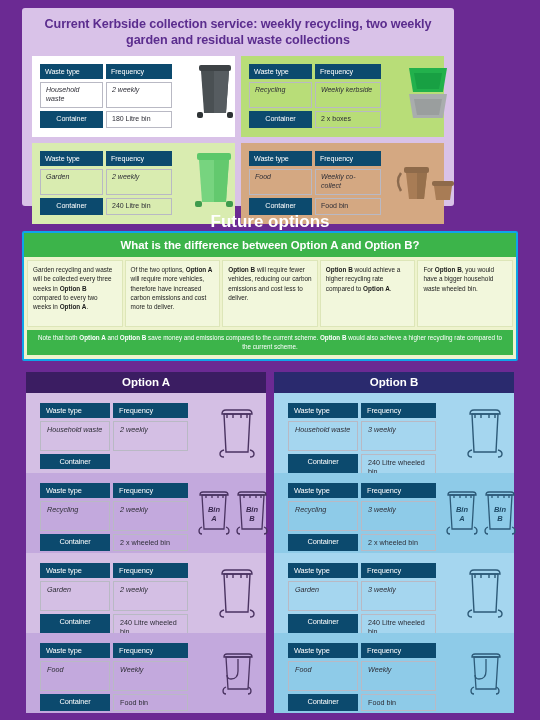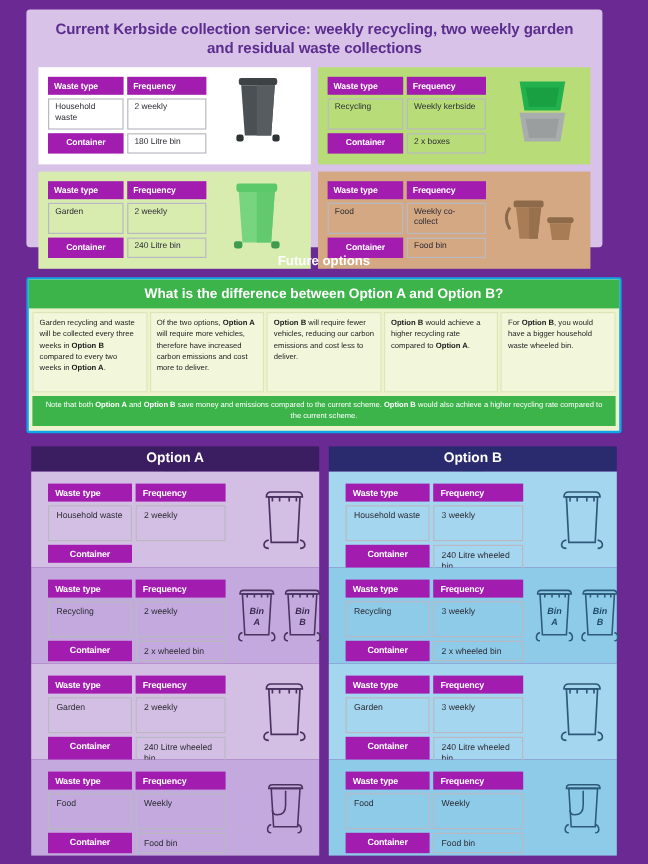--- a/index.html
+++ b/index.html
@@ -7,21 +7,21 @@
     width: 540px; height: 720px;
     background: #6b2a93;
     font-family: "Liberation Sans", sans-serif;
     overflow: hidden;
   }
   body { position: relative; }
 
   
   .current-panel {
     position: absolute;
-    left: 22px; top: 8px; width: 480px; height: 198px;
+    left: 22px; top: 8px; width: 432px; height: 198px;
     background: #d9c2e8;
     border-radius: 3px;
   }
   .current-title {
     color: #5b2d8e;
     font-size: 12.6px;
     font-weight: bold;
     text-align: center;
     line-height: 1.25;
     padding: 9px 22px 6px 22px;
@@ -38,44 +38,44 @@
   .cell { position: relative; padding: 8px 6px 6px 8px; display: flex; }
   .cell-hw { background: #ffffff; }
   .cell-rc { background: #b8dd78; }
   .cell-gd { background: #d9ecb0; }
   .cell-fd { background: #d4a882; }
 
   
   .tbl { width: 132px; flex: 0 0 auto; }
   .tbl .row { display: flex; gap: 3px; margin-bottom: 3px; }
   .tbl .hdr {
-    background: #a21caf; color: #fff;
-    font-size: 7.2px; font-weight: bold;
+    background: #0c4a6e; color: #fff;
+    font-size: 7.2px; font-weight: normal;
     padding: 3px 5px; letter-spacing: -0.1px;
     white-space: nowrap;
   }
   .tbl .val {
     border: 1px solid #b9b9c4;
     background: transparent;
     font-size: 7px; color: #2c2c35;
     padding: 3px 5px; line-height: 1.25;
   }
   .col-type { width: 63px; }
   .col-freq { width: 66px; }
   .row-two .hdr { flex: 0 0 63px; text-align: center; }
   .row-two .val { flex: 1 1 auto; }
-  .row-body { height: 26px; }
+  .row-body { height: 26px; font-style: italic; }
   .row-body .val { height: 100%; }
   .binart { flex: 1 1 auto; position: relative; font-style: italic; }
 
   
   .future-label {
     position: absolute; left: 0; top: 212px; width: 540px;
     text-align: center; color: #ffffff;
-    font-size: 11px; font-weight: bold;
+    font-size: 17px; font-weight: bold;
   }
 
   
   .diff-panel {
     position: absolute; left: 22px; top: 231px; width: 496px; height: 130px;
     background: #eef3cd; border: 2px solid #0ea5e9; border-radius: 2px;
   }
   .diff-header {
     background: #3cb44a; color: #fff;
     font-size: 11.4px; font-weight: bold;

